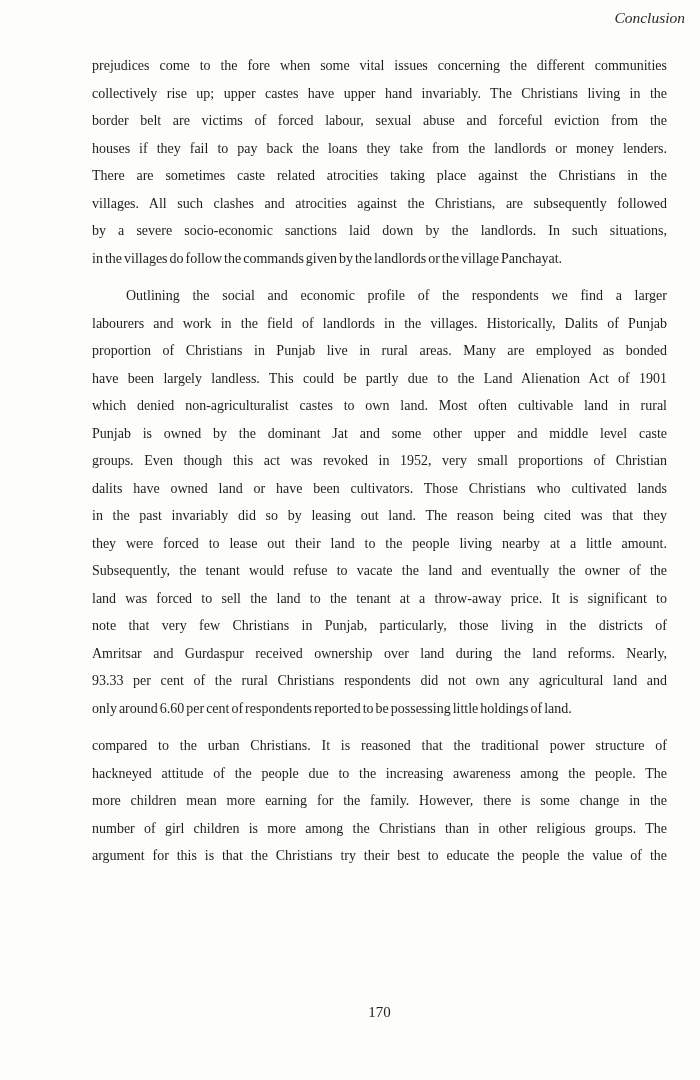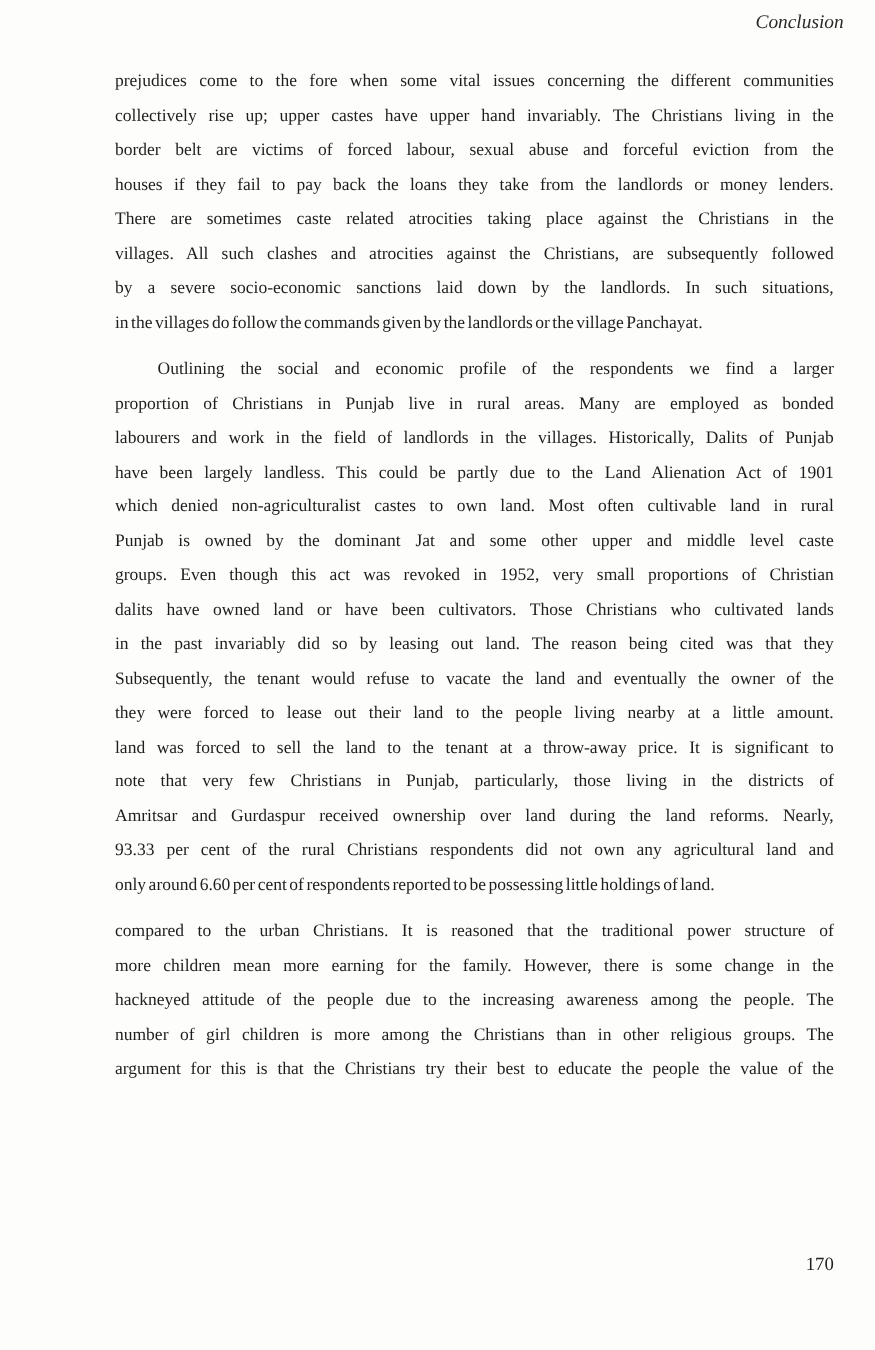--- a/index.html
+++ b/index.html
@@ -13,21 +13,21 @@
     height: 1080px;
     margin: 0 auto;
     background: #fdfdfc;
     overflow: hidden;
     font-family: "Liberation Serif", "DejaVu Serif", serif;
     color: #1d1d1d;
   }
   .running-header {
     position: absolute;
     top: 8px;
-    left: 92px;
+    left: 102px;
     width: 583px;
     text-align: right;
     font-style: italic;
     font-size: 15.5px;
     line-height: 20px;
     color: #2a2a2a;
   }
   .body-text {
     position: absolute;
     top: 52px;
@@ -50,21 +50,21 @@
   .line.indent { text-indent: 34px; }
   .line.last {
     text-align-last: left;
     -moz-text-align-last: left;
   }
   .page-footer {
     position: absolute;
     top: 1002px;
     left: 92px;
     width: 575px;
-    text-align: right;
+    text-align: center;
     font-size: 15px;
     line-height: 20px;
     color: #222222;
   }
 </style>
 </head>
 <body>
 
 <div class="page">
 
@@ -78,40 +78,40 @@
         <div class="line">collectively rise up; upper castes have upper hand invariably. The Christians living in the</div>
         <div class="line">border belt are victims of forced labour, sexual abuse and forceful eviction from the</div>
         <div class="line">houses if they fail to pay back the loans they take from the landlords or money lenders.</div>
         <div class="line">There are sometimes caste related atrocities taking place against the Christians in the</div>
         <div class="line">villages. All such clashes and atrocities against the Christians, are subsequently followed</div>
         <div class="line">by a severe socio-economic sanctions laid down by the landlords. In such situations,</div>
         <div class="line last">in the villages do follow the commands given by the landlords or the village Panchayat.</div>
       </div>
     <div class="paragraph">
         <div class="line indent">Outlining the social and economic profile of the respondents we find a larger</div>
+        <div class="line">labourers and work in the field of landlords in the villages. Historically, Dalits of Punjab</div>
         <div class="line">proportion of Christians in Punjab live in rural areas. Many are employed as bonded</div>
-        <div class="line">labourers and work in the field of landlords in the villages. Historically, Dalits of Punjab</div>
         <div class="line">have been largely landless. This could be partly due to the Land Alienation Act of 1901</div>
         <div class="line">which denied non-agriculturalist castes to own land. Most often cultivable land in rural</div>
         <div class="line">Punjab is owned by the dominant Jat and some other upper and middle level caste</div>
         <div class="line">groups. Even though this act was revoked in 1952, very small proportions of Christian</div>
         <div class="line">dalits have owned land or have been cultivators. Those Christians who cultivated lands</div>
         <div class="line">in the past invariably did so by leasing out land. The reason being cited was that they</div>
+        <div class="line">they were forced to lease out their land to the people living nearby at a little amount.</div>
         <div class="line">Subsequently, the tenant would refuse to vacate the land and eventually the owner of the</div>
-        <div class="line">they were forced to lease out their land to the people living nearby at a little amount.</div>
         <div class="line">land was forced to sell the land to the tenant at a throw-away price. It is significant to</div>
         <div class="line">note that very few Christians in Punjab, particularly, those living in the districts of</div>
         <div class="line">Amritsar and Gurdaspur received ownership over land during the land reforms. Nearly,</div>
         <div class="line">93.33 per cent of the rural Christians respondents did not own any agricultural land and</div>
         <div class="line last">only around 6.60 per cent of respondents reported to be possessing little holdings of land.</div>
       </div>
     <div class="paragraph">
         <div class="line">compared to the urban Christians.  It is reasoned that the traditional power structure of</div>
+        <div class="line">hackneyed attitude of the people due to the increasing awareness among the people. The</div>
         <div class="line">more children mean more earning for the family. However, there is some change in the</div>
-        <div class="line">hackneyed attitude of the people due to the increasing awareness among the people. The</div>
         <div class="line">number of girl children is more among the Christians than in other religious groups. The</div>
         <div class="line">argument for this is that the Christians try their best to educate the people the value of the</div>
       </div>
   </div>
 
   <div class="page-footer">
     <span>170</span>
   </div>
 
 </div>

